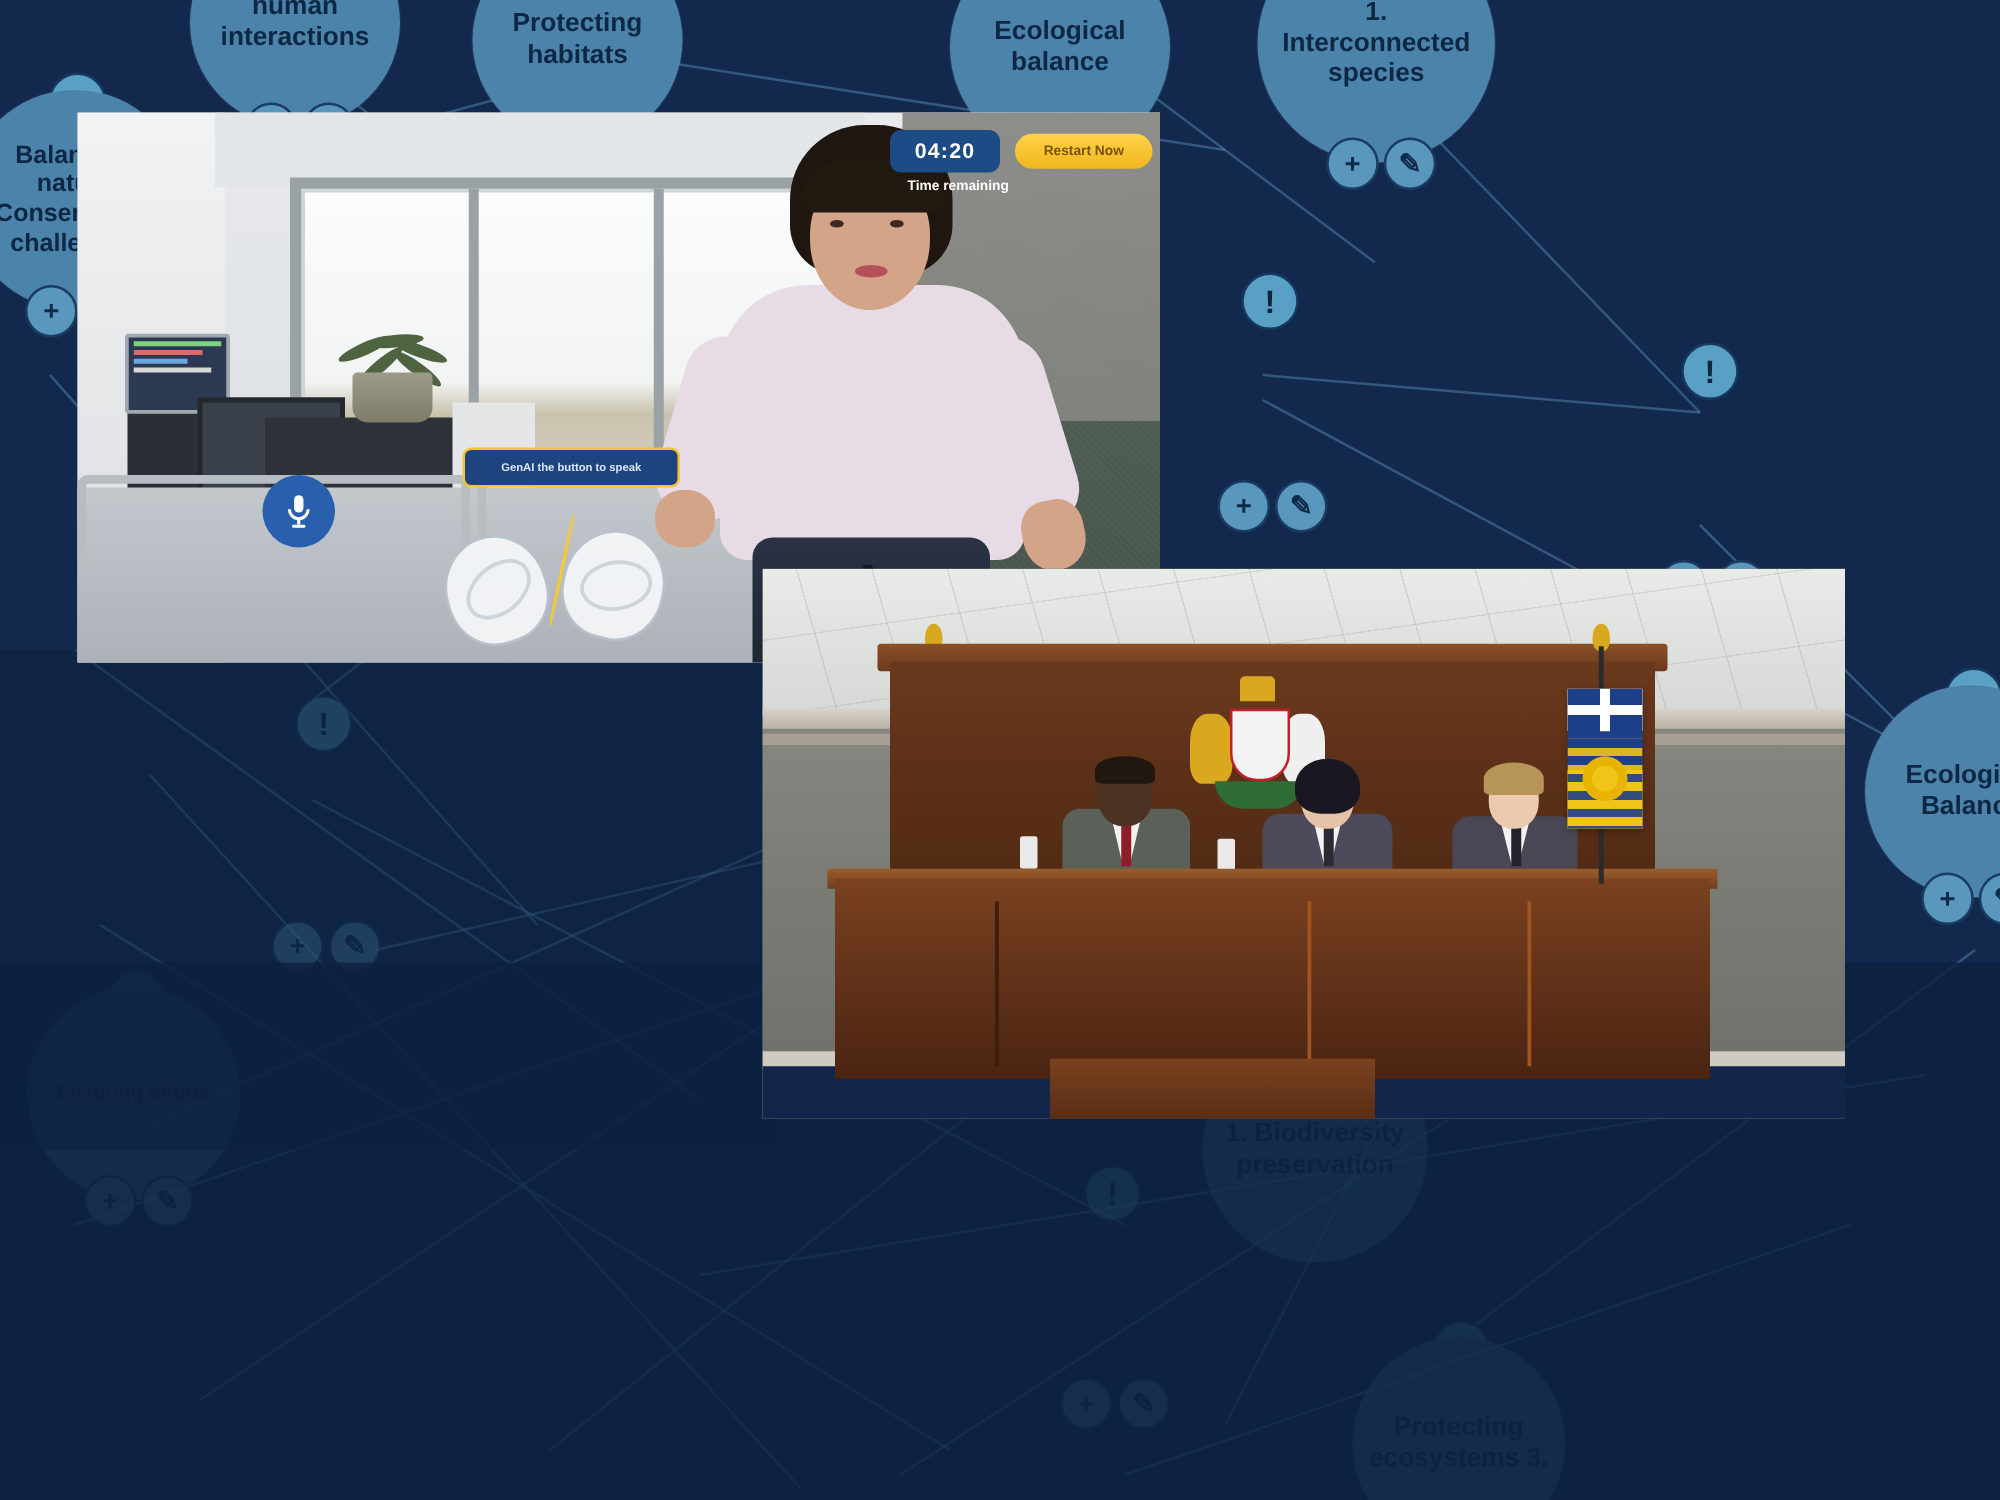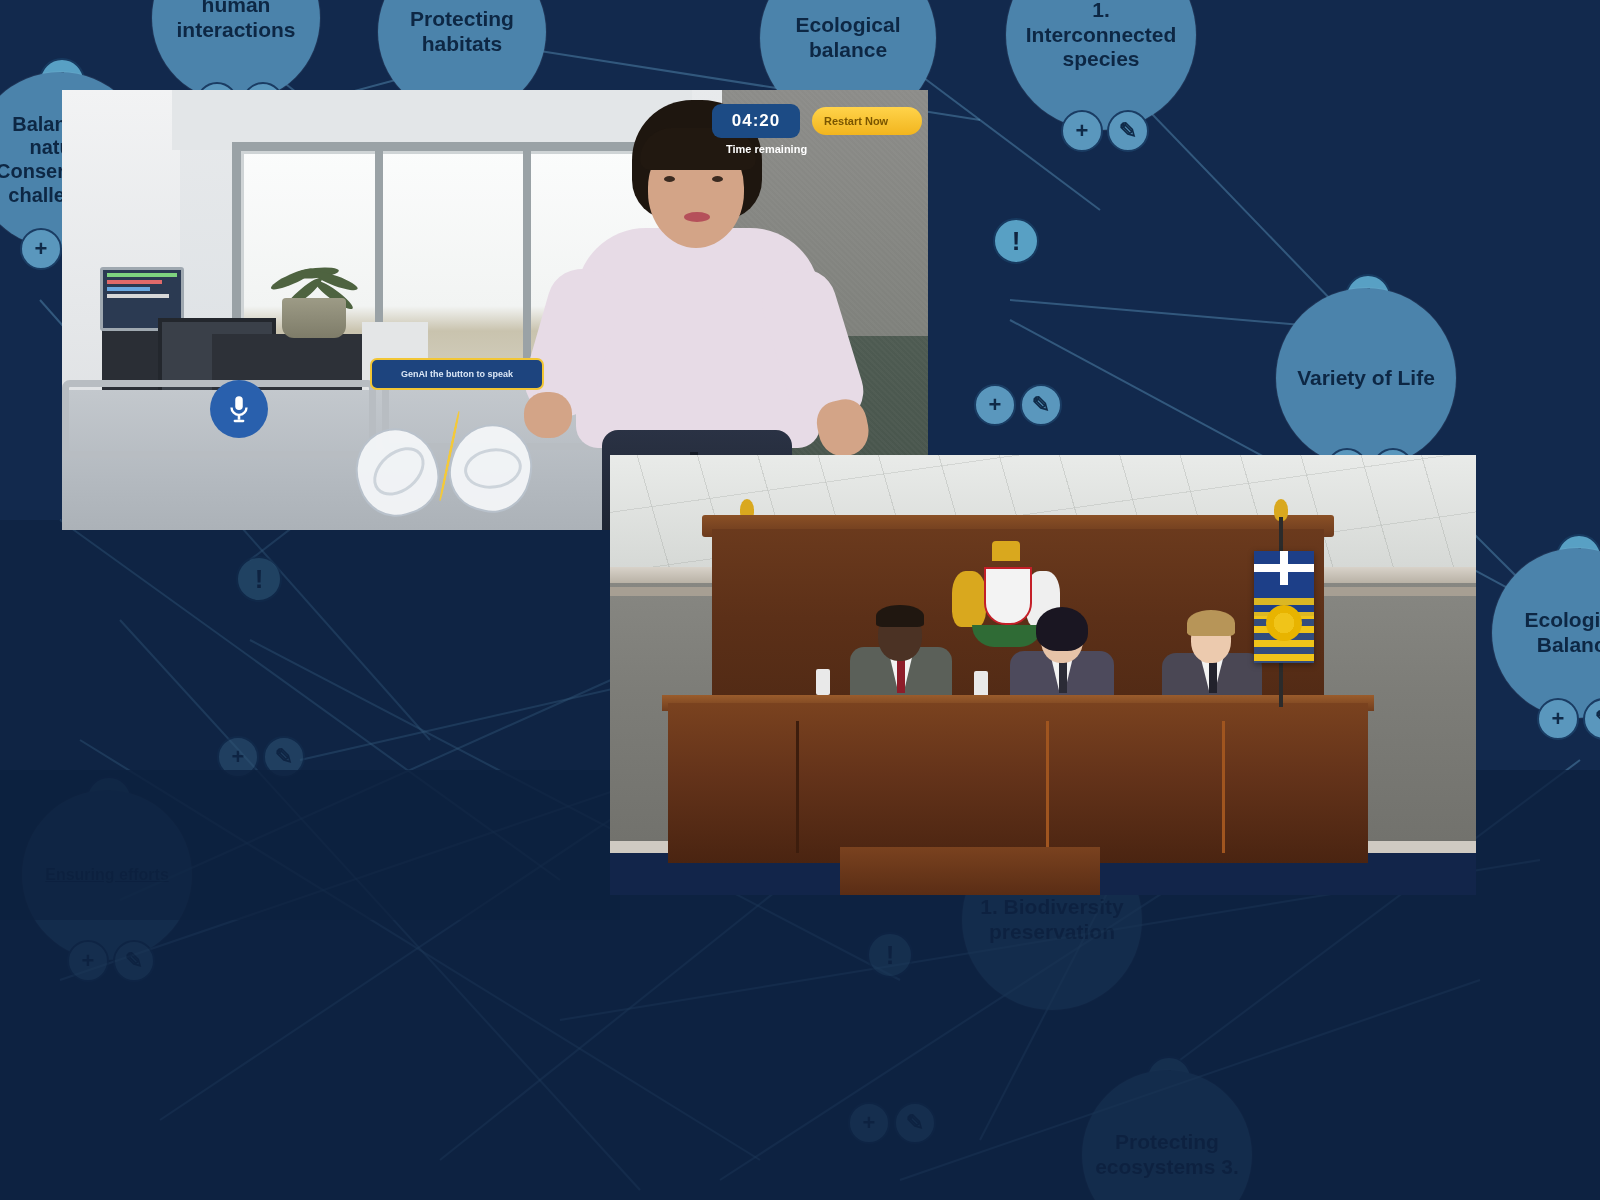--- a/index.html
+++ b/index.html
@@ -88,21 +88,21 @@
   .av-legsplit{position:absolute;left:150px;top:352px;width:8px;height:88px;background:#141a25;}
   .gwall{position:absolute;left:660px;top:0;width:206px;height:440px;
       background:linear-gradient(180deg,#8c8c89 0%,#7f817c 56%,#4e5b52 56%,#46534a 100%);}
   .gwall-noise{position:absolute;inset:0;opacity:.25;
       background:repeating-linear-gradient(45deg,rgba(255,255,255,.10) 0 2px,transparent 2px 4px);}
   .hud{position:absolute;left:650px;top:14px;width:210px;}
   .hud-row{display:flex;gap:12px;align-items:center;}
   .timer-pill{background:#1c4b85;color:#ffffff;border-radius:9px;padding:7px 0;width:110px;
       text-align:center;font-weight:bold;font-size:17px;letter-spacing:1px;}
   .restart-pill{background:linear-gradient(180deg,#ffd34a,#f2b51e);color:#7a5500;border-radius:16px;
-      padding:8px 12px;font-size:11px;font-weight:bold;text-align:left;min-width:86px;}
+      padding:8px 12px;font-size:11px;font-weight:bold;text-align:center;min-width:86px;}
   .hud-label{color:#fff;font-size:11px;font-weight:bold;margin:5px 0 0 14px;}
   .mic-btn{position:absolute;left:148px;top:290px;width:58px;height:58px;border-radius:50%;
       background:#2960ad;display:flex;align-items:center;justify-content:center;}
   .tooltip{position:absolute;left:308px;top:268px;width:158px;padding:9px 6px;background:#1d447e;
       border:2px solid #f2c635;border-radius:7px;color:#dbe7f6;font-size:9px;font-weight:bold;text-align:center;}
   .ctrl{position:absolute;width:78px;height:84px;background:#f4f6f8;border:2px solid #b9c2cc;
       border-radius:50% 50% 45% 45%;opacity:.95;}
   .ctrl-ring{position:absolute;width:52px;height:34px;border:3px solid #cfd6dd;border-radius:50%;
       transform:rotate(-22deg);left:12px;top:22px;}
   .ray{position:absolute;border-left:3px solid #f3c93b;height:92px;left:386px;top:320px;
@@ -250,23 +250,20 @@
         </div>
         <div style="position: absolute; left: 928px; top: 232px; width: 172px; height: 218px;">
           <div class="badge" style="left: 65px; top: -14px;">!</div>
           <div class="nodebtns" style="left: 46px; top: 152px;">
             <div class="nodebtn">+</div>
             <div class="nodebtn">✎</div>
           </div>
         </div>
         <div style="position: absolute; left: 1276px; top: 288px; width: 180px; height: 226px;">
           <div class="badge" style="left: 69px; top: -14px;">!</div>
-          <div class="node" style="width: 180px; height: 180px; font-size: 21px;">
-            <span>Variety of Life</span>
-          </div>
           <div class="nodebtns" style="left: 50px; top: 160px;">
             <div class="nodebtn">+</div>
             <div class="nodebtn">✎</div>
           </div>
         </div>
         <div style="position: absolute; left: 1492px; top: 548px; width: 170px; height: 216px;">
           <div class="badge" style="left: 64px; top: -14px;">!</div>
           <div class="node" style="width: 170px; height: 170px; font-size: 21px;">
             <span>Ecological Balance</span>
           </div>

